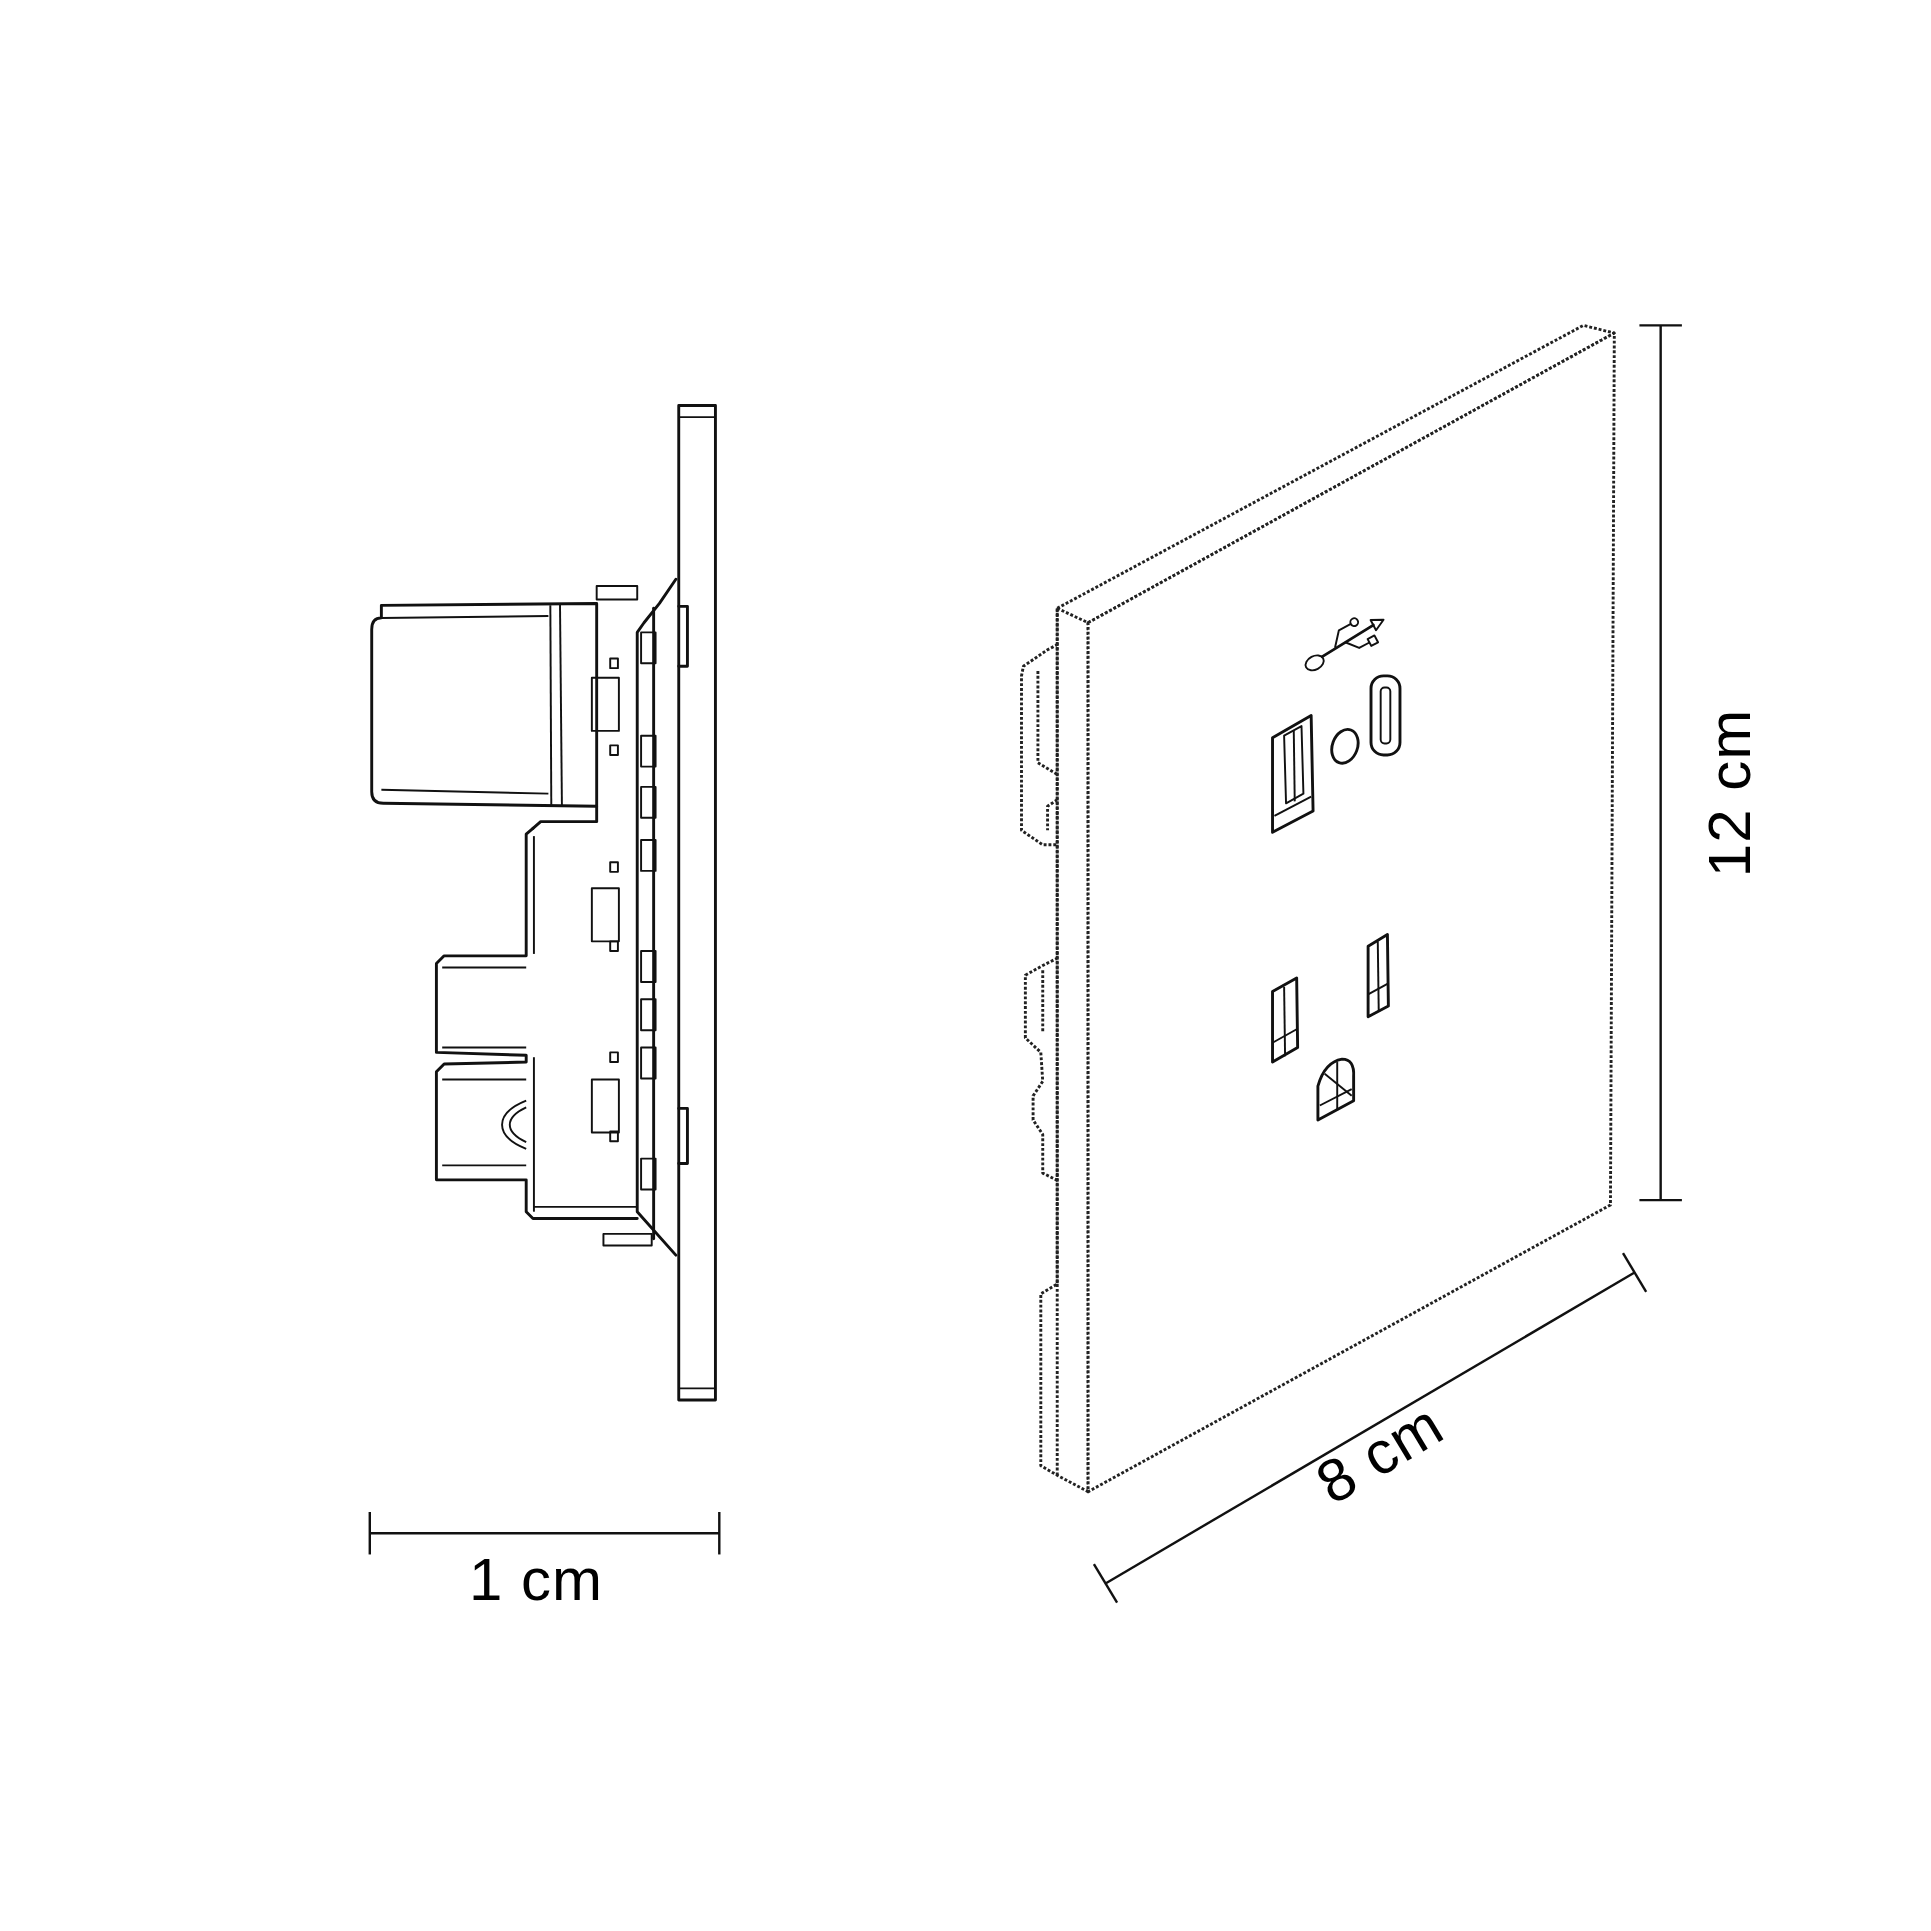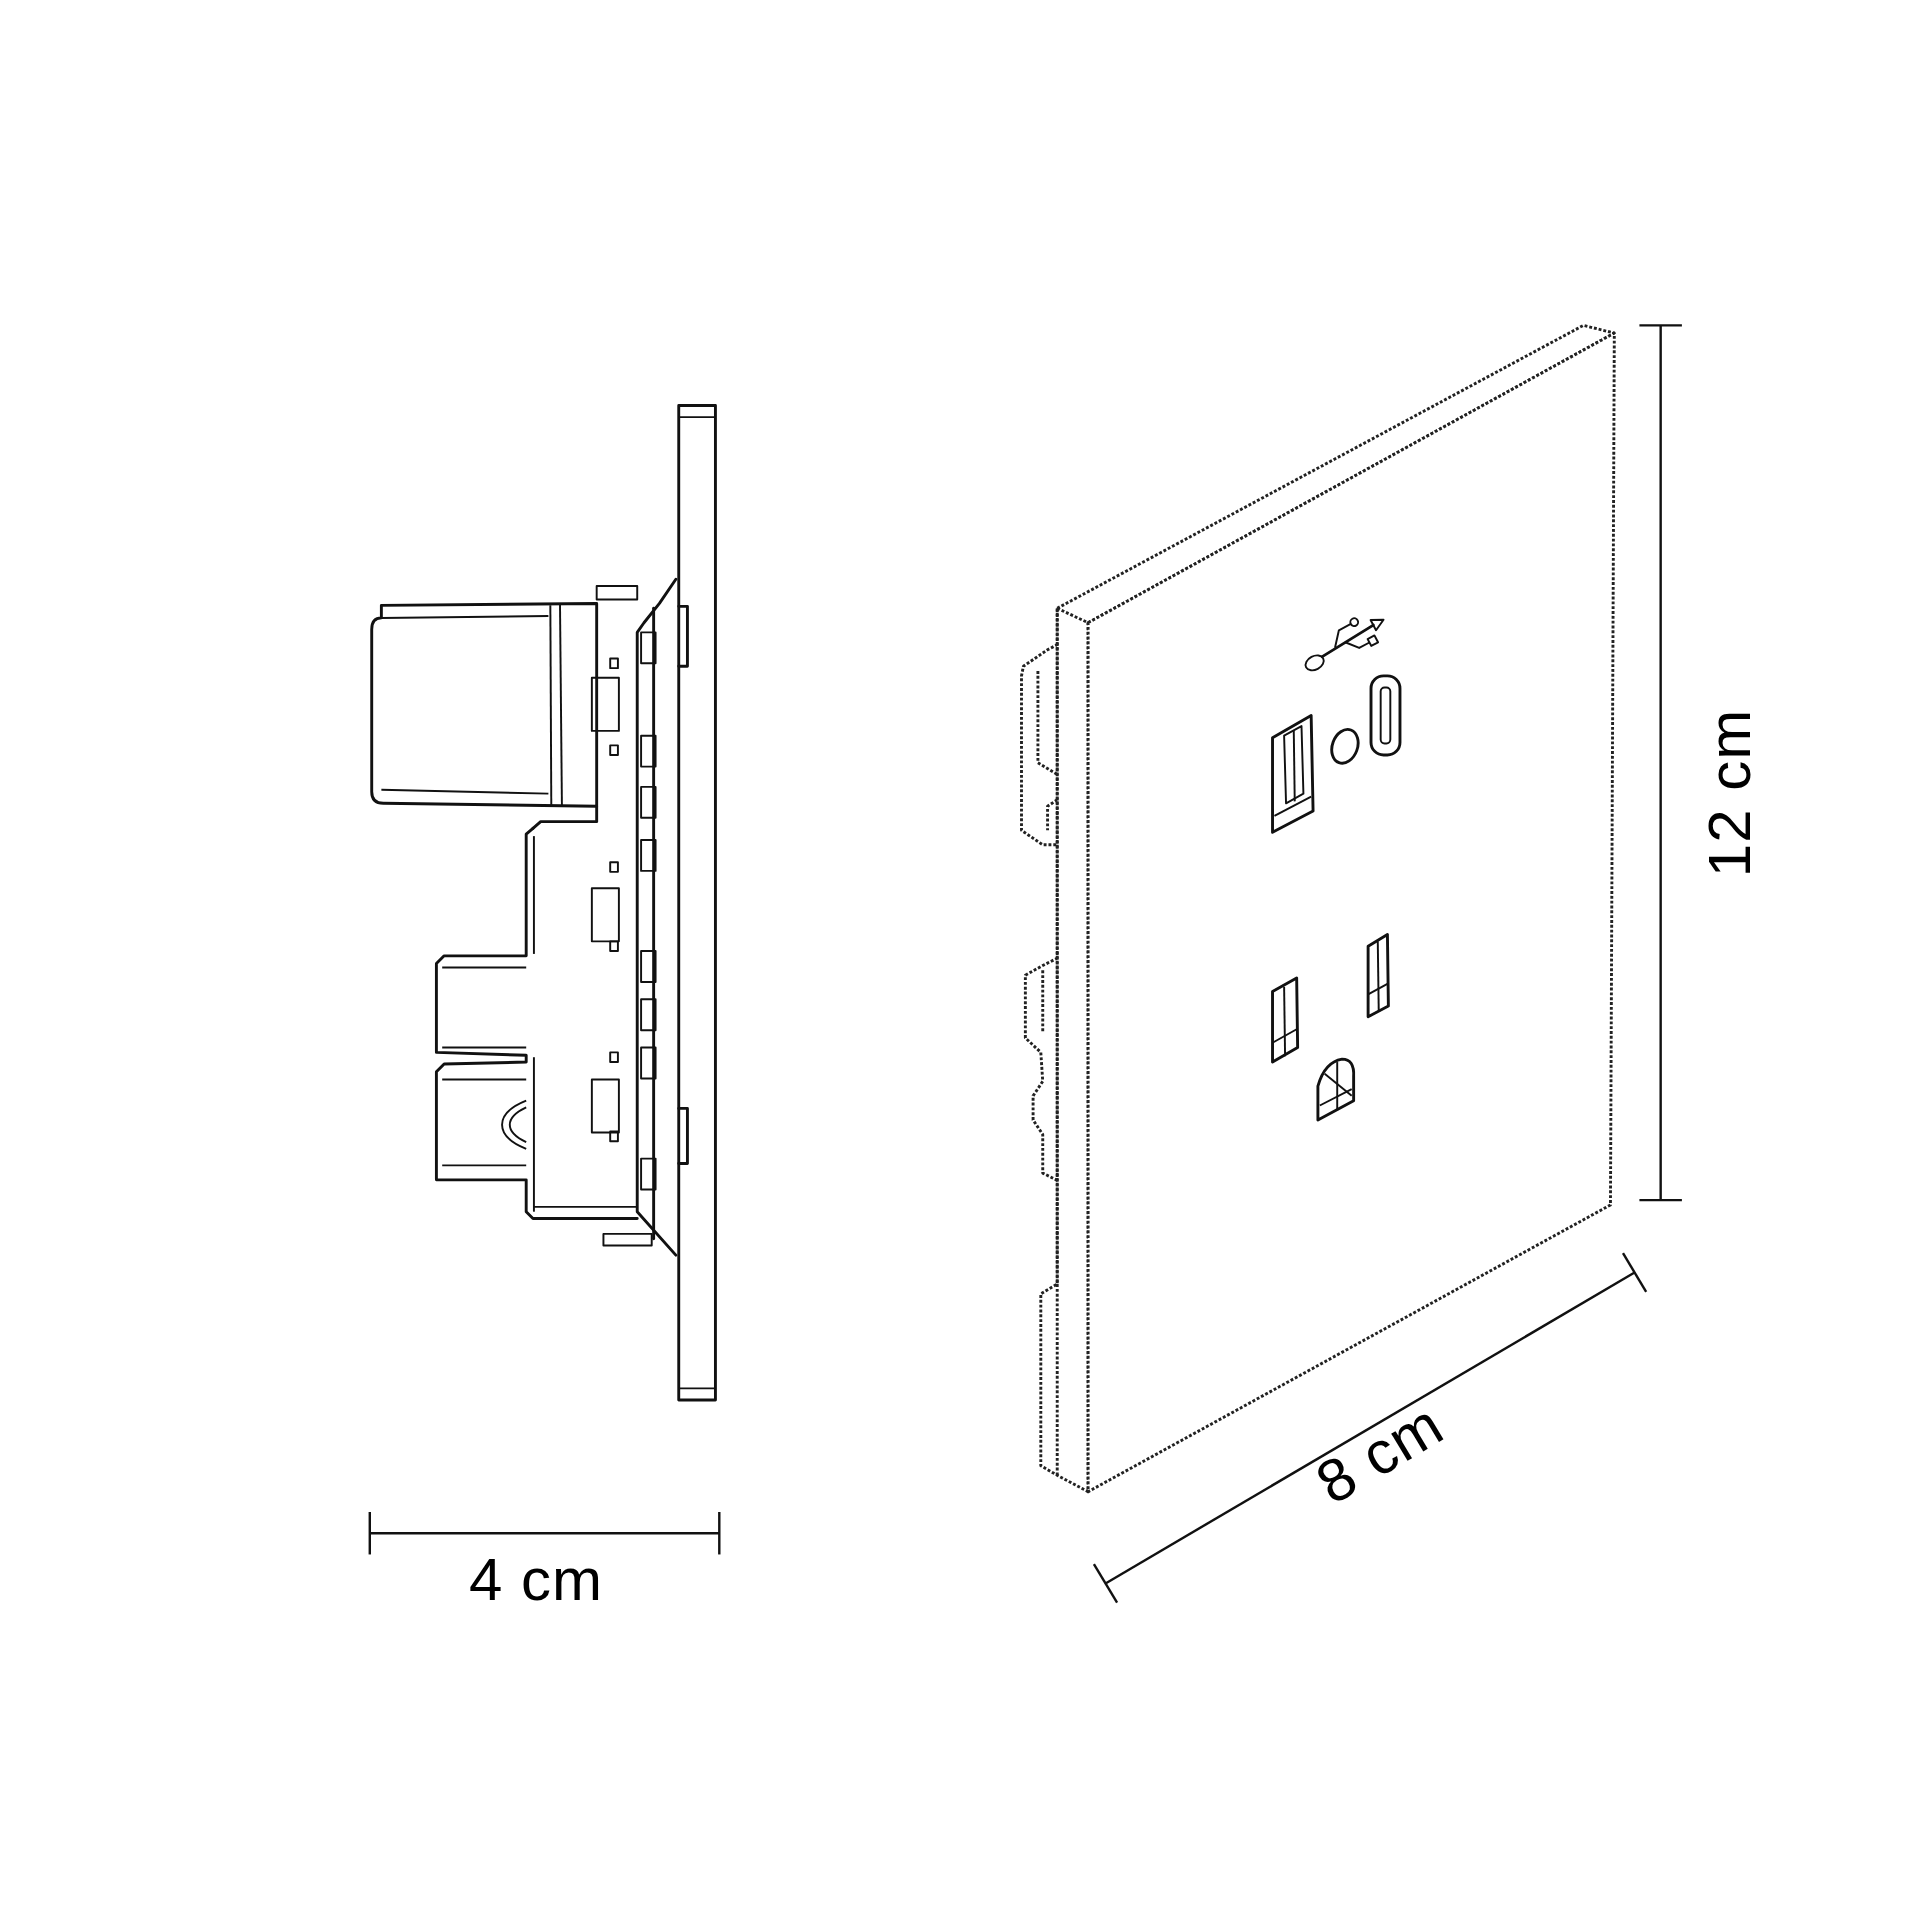--- a/index.html
+++ b/index.html
@@ -156,16 +156,16 @@
     <line class="dim" x1="1698" y1="1243" x2="1742" y2="1243"></line>
   </g>
 
   <g>
     <line class="dim" x1="1145" y1="1640" x2="1693" y2="1318"></line>
     <line class="dim" x1="1133" y1="1620" x2="1157" y2="1660"></line>
     <line class="dim" x1="1681" y1="1298" x2="1705" y2="1338"></line>
   </g>
 </svg>
 
-<div class="label" id="label-4cm">4 cm</div>
+<div class="label" id="label-4cm">1 cm</div>
 <div class="label" id="label-12cm">12 cm</div>
 <div class="label" id="label-8cm">8 cm</div>
 
 
 </body></html>

